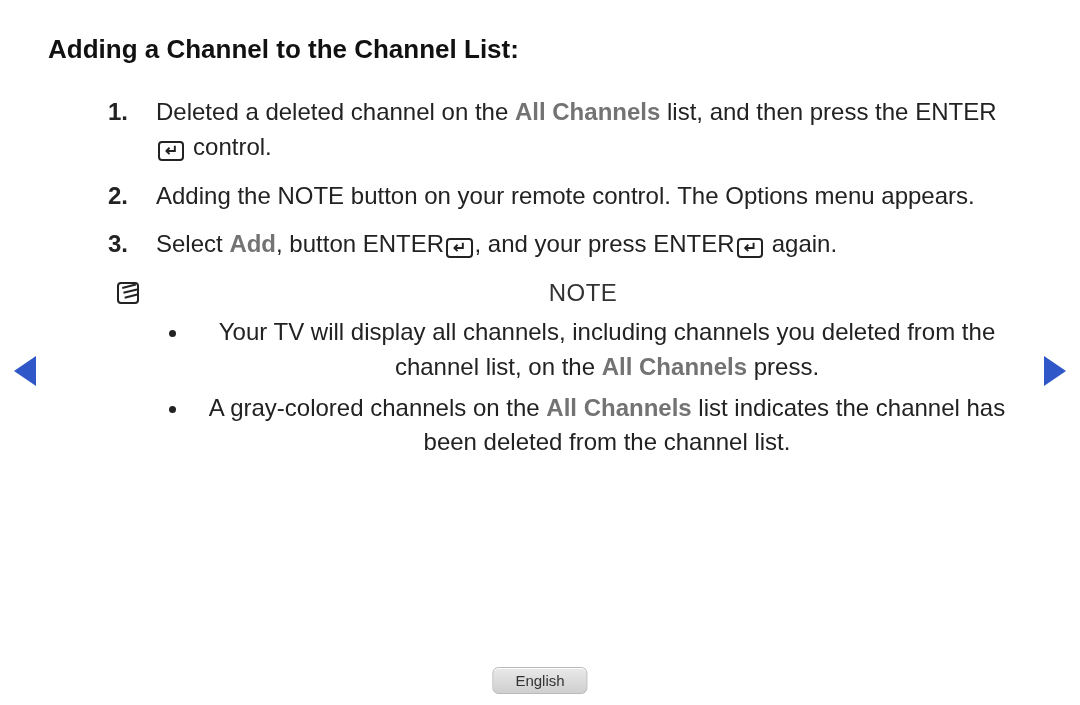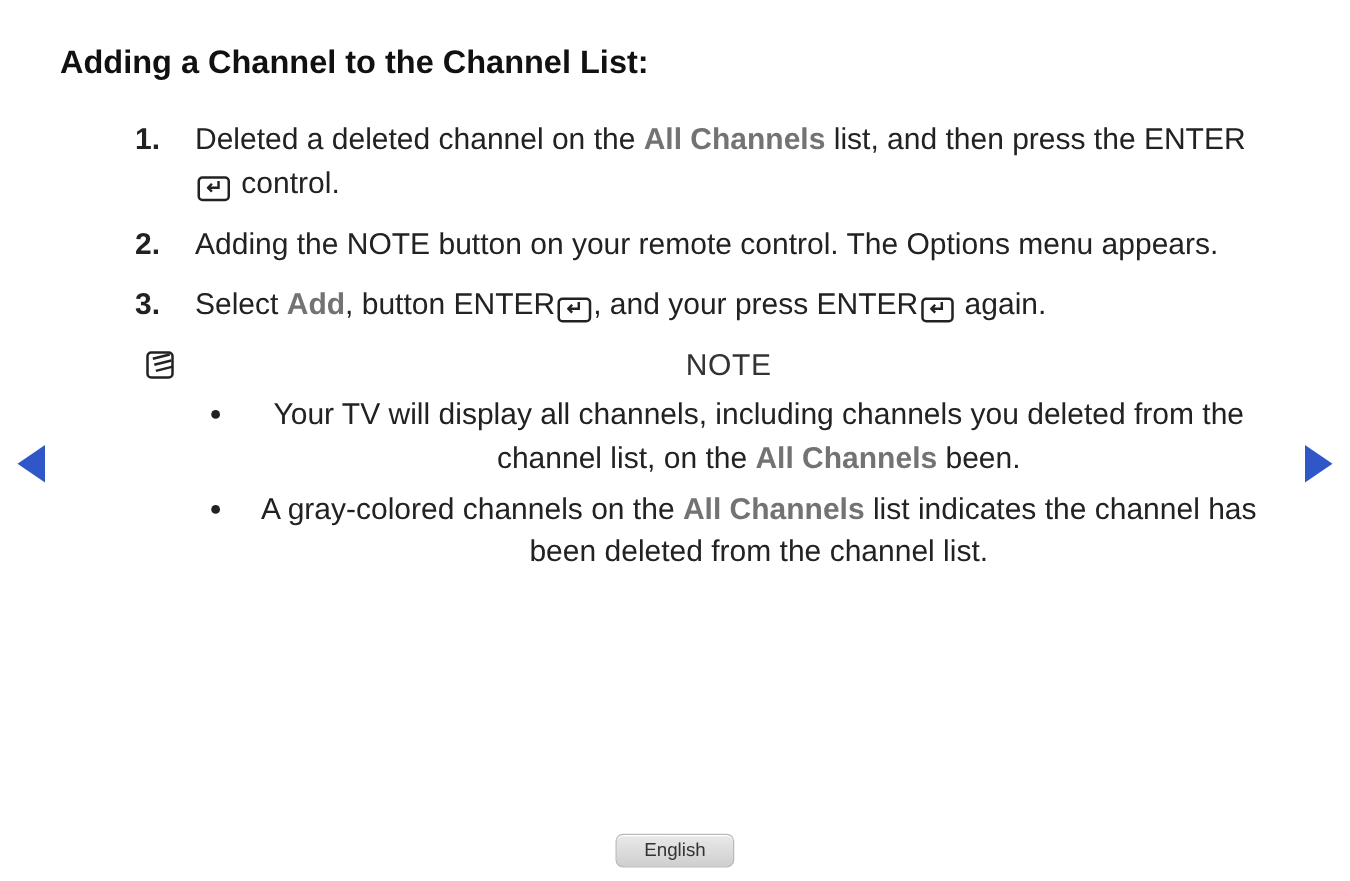--- a/index.html
+++ b/index.html
@@ -158,21 +158,21 @@
         </div>
       </div>
     </div>
 
     <div class="noteblock">
       <div class="sub-icon"><span class="note-icon"></span></div>
       <div style="flex:1">
         <div class="note-label">NOTE</div>
         <ul class="bullets">
           <li>
-            <span>Your TV will display all channels, including channels you deleted from the channel list, on the </span><span class="link">All Channels</span><span> been.</span>
+            <span>Your TV will display all channels, including channels you deleted from the channel list, on the </span><span class="link">All Channels</span><span> press.</span>
           </li>
           <li>
             <span>A gray-colored channels on the </span><span class="link">All Channels</span><span> list indicates the channel has been deleted from the channel list.</span>
           </li>
         </ul>
       </div>
     </div>
 
   </div>
 

